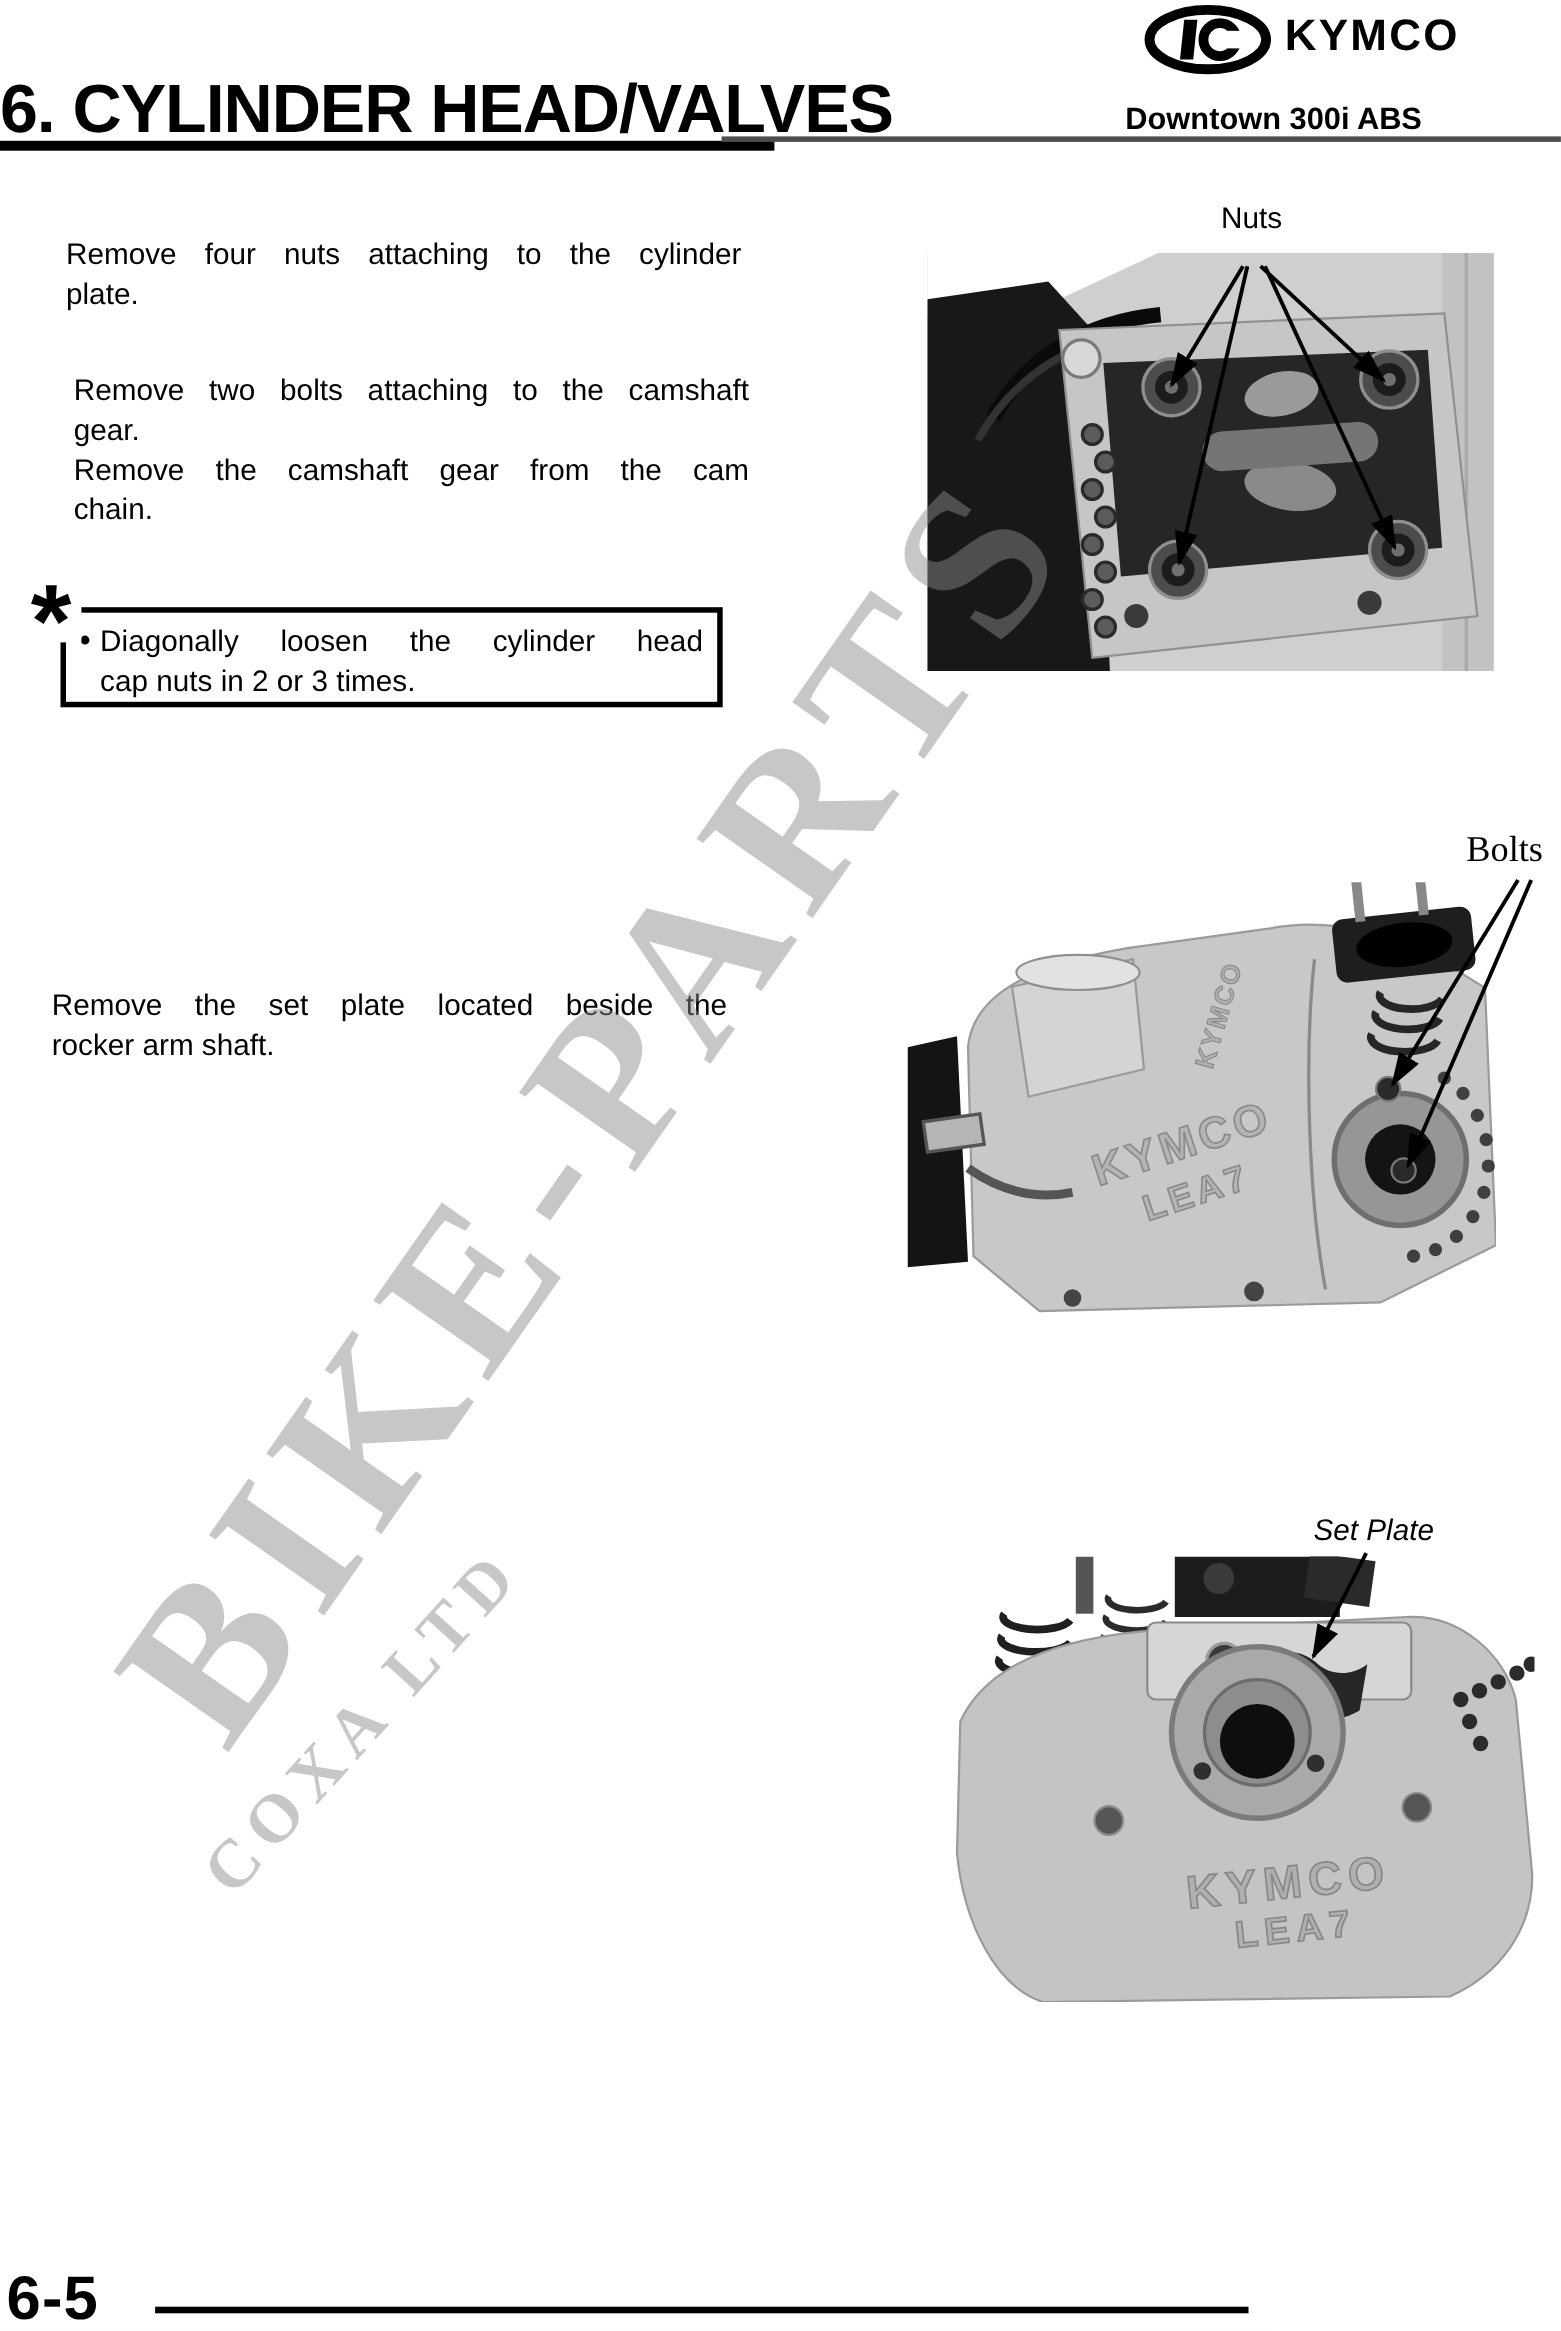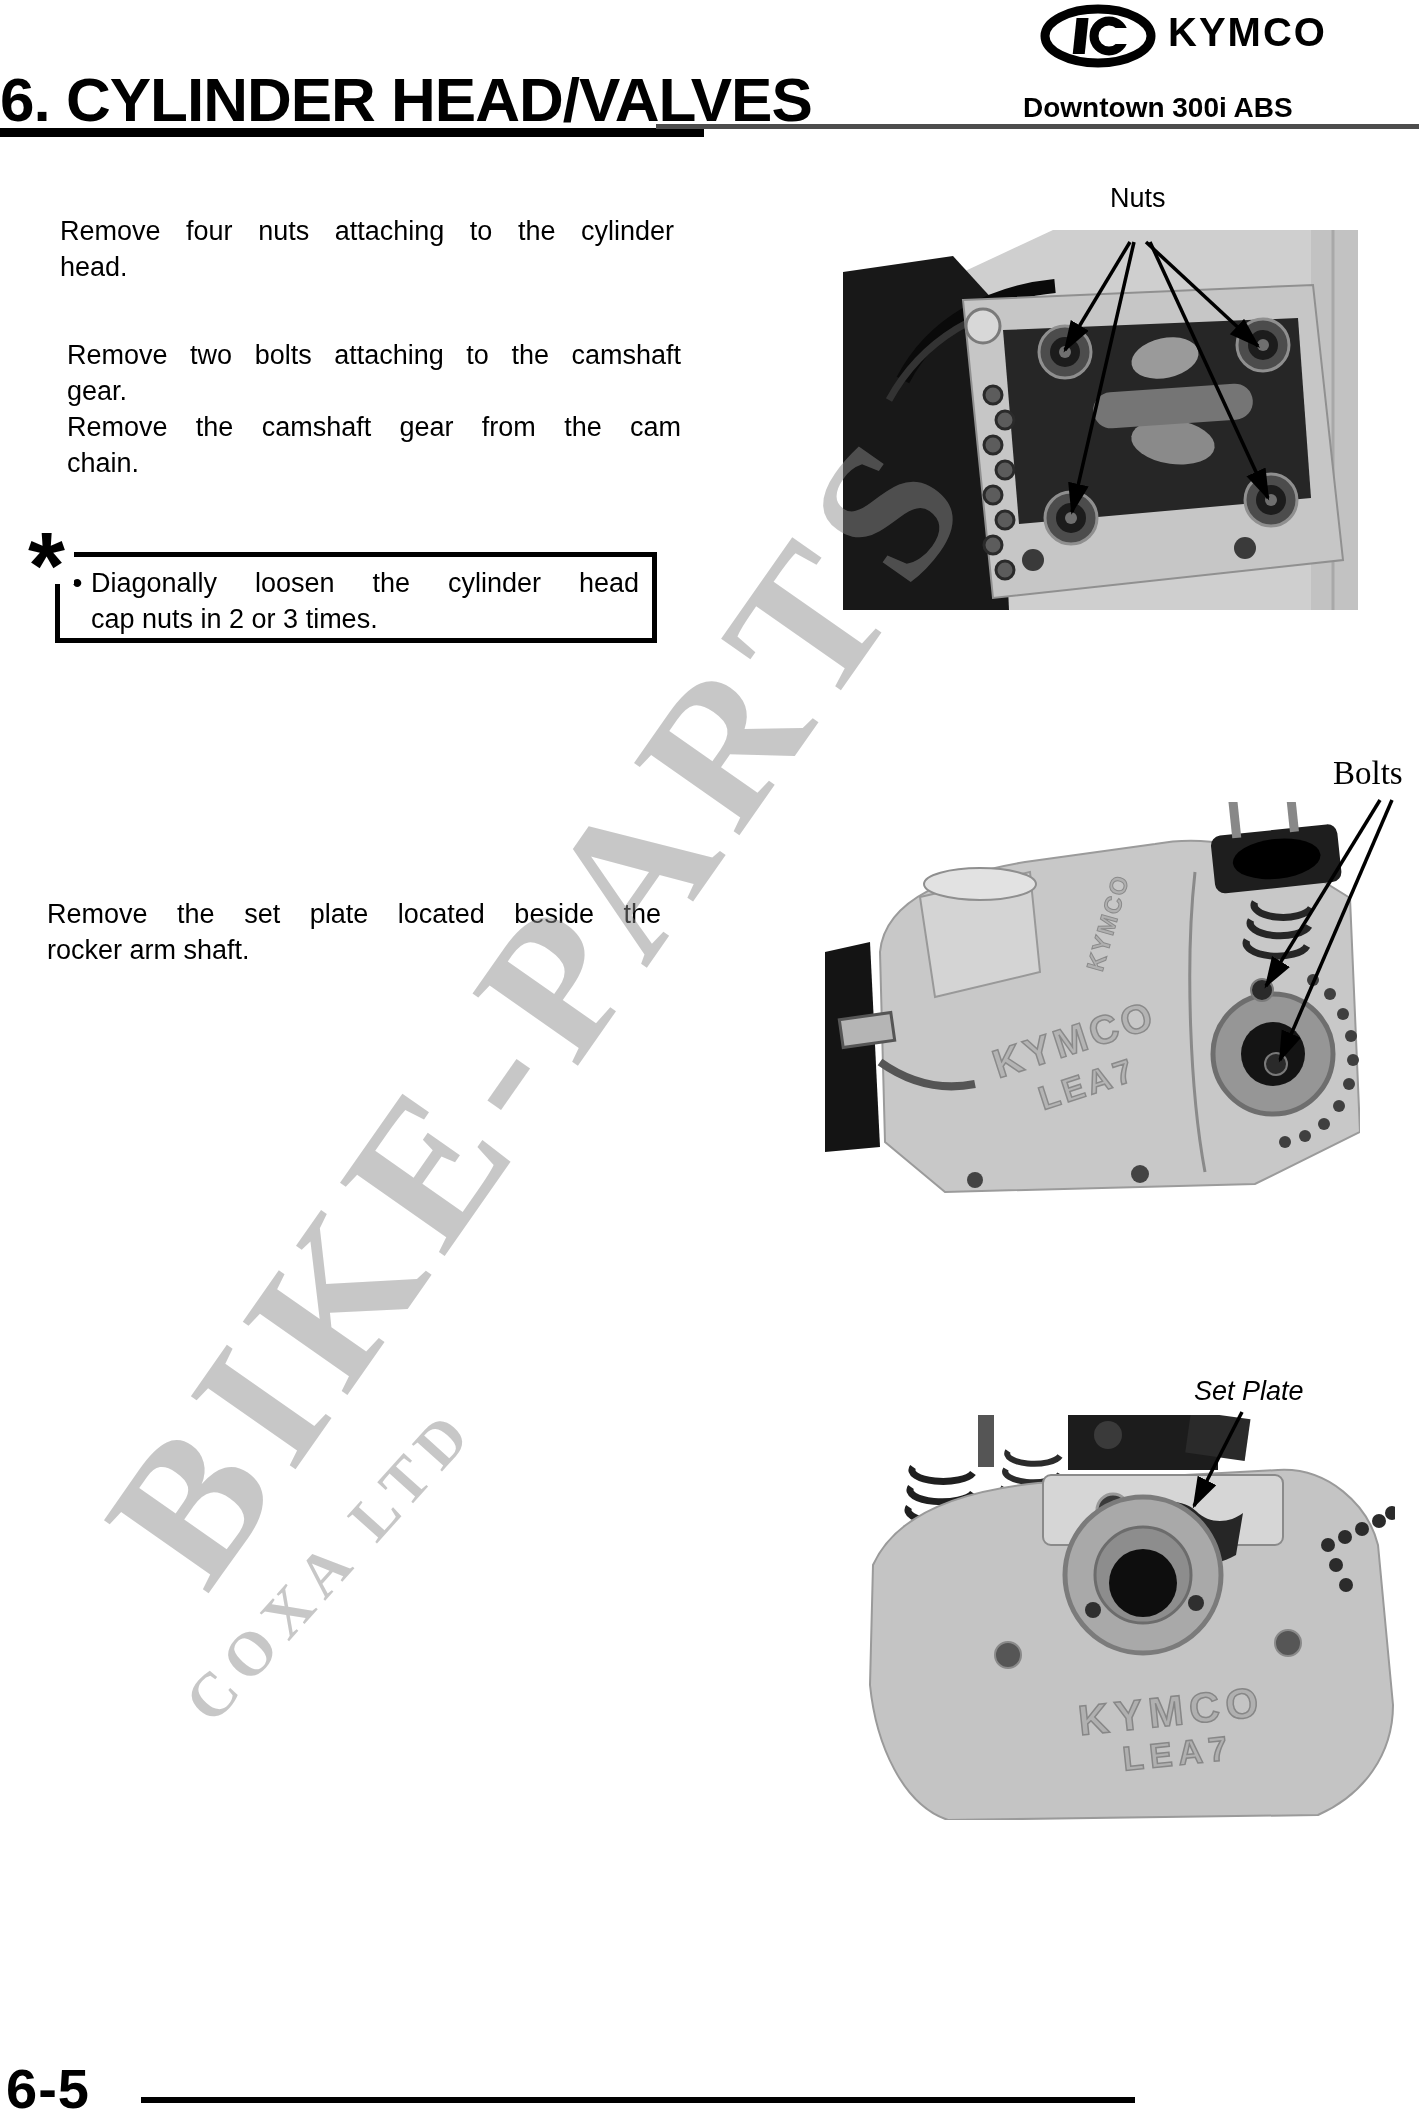--- a/index.html
+++ b/index.html
@@ -72,21 +72,21 @@
     <ellipse cx="58" cy="32" rx="53" ry="27" fill="none" stroke="#000" stroke-width="9"></ellipse>
     <path d="M38,14 L50,14 L50,50 L38,50 Z" fill="#000" transform="skewX(-6)"></path>
     <circle cx="69" cy="32" r="15" fill="none" stroke="#000" stroke-width="9"></circle>
     <rect x="76" y="24" width="14" height="16" fill="#fff"></rect>
   </svg>
   <div class="abs" id="brand-text">KYMCO</div>
   <div class="abs" id="model-text">Downtown 300i ABS</div>
 
   <div class="abs para" id="para1">
     <div class="jline">Remove four nuts attaching to the cylinder</div>
-    <div>head.</div>
+    <div>plate.</div>
   </div>
 
   <div class="abs para" id="para23">
     <div class="jline">Remove two bolts attaching to the camshaft</div>
     <div>gear.</div>
     <div class="jline">Remove the camshaft gear from the cam</div>
     <div>chain.</div>
   </div>
 
   <div class="abs" id="note-box">

